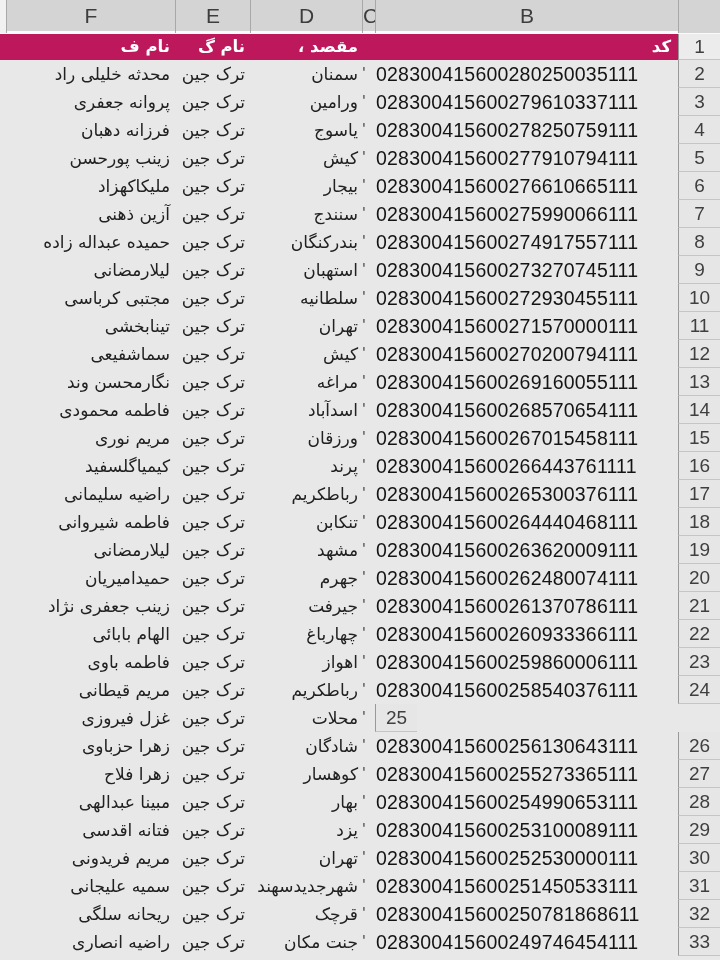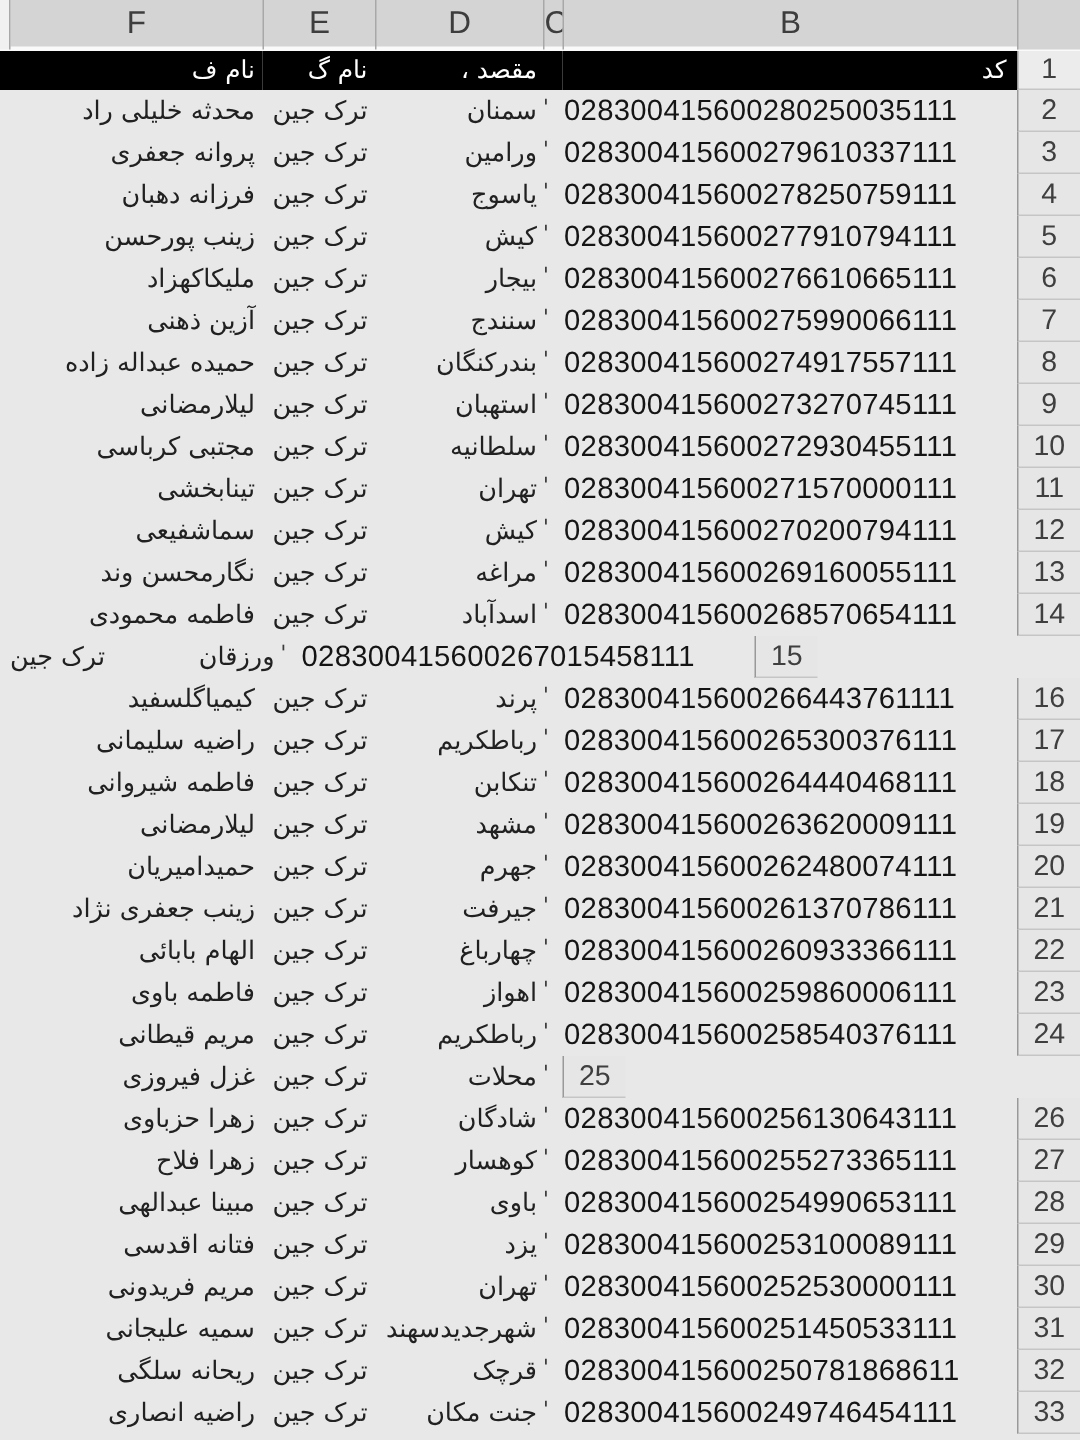--- a/index.html
+++ b/index.html
@@ -38,21 +38,21 @@
   .rn{
     width:42px;text-align:center;background:#e6e6e6;
     border-left:1px solid #999;border-bottom:1px solid #c5c5c5;
     box-sizing:border-box;color:#3f3f3f;font-size:19px;
     font-family:"Liberation Sans", sans-serif;
   }
 
   
   .header-row{height:26px;}
   .header-row .hcell{
-    background:#000000;color:#ffffff;font-weight:normal;
+    background:#be185d;color:#ffffff;font-weight:bold;
     font-size:16.5px;line-height:26px;height:26px;
   }
   .header-row .rn{line-height:25px;background:#ececec;}
 
   
   .data-row{height:28px;}
   .data-row .cell{height:28px;line-height:28px;}
   .fa-text{font-size:17px;color:#212121;}
   .mark{font-size:14px;color:#3c3c3c;line-height:1;display:block;margin-top:5px;}
   .code{
@@ -211,20 +211,21 @@
         <div class="cell cf fa-text" dir="rtl">فاطمه محمودی</div>
         <div class="cell ce fa-text" dir="rtl">ترک جین</div>
         <div class="cell cd fa-text" dir="rtl">اسدآباد</div>
         <div class="cell cc">
           <span class="mark">'</span>
         </div>
         <div class="cell cb code">028300415600268570654111</div>
         <div class="cell rn">14</div>
       </div>
       <div class="row data-row">
+        <div class="cell cf fa-text" dir="rtl">مریم نوری</div>
         <div class="cell ce fa-text" dir="rtl">ترک جین</div>
         <div class="cell cd fa-text" dir="rtl">ورزقان</div>
         <div class="cell cc">
           <span class="mark">'</span>
         </div>
         <div class="cell cb code">028300415600267015458111</div>
         <div class="cell rn">15</div>
       </div>
       <div class="row data-row">
         <div class="cell cf fa-text" dir="rtl">کیمیاگلسفید</div>
@@ -341,21 +342,21 @@
         <div class="cell cd fa-text" dir="rtl">کوهسار</div>
         <div class="cell cc">
           <span class="mark">'</span>
         </div>
         <div class="cell cb code">028300415600255273365111</div>
         <div class="cell rn">27</div>
       </div>
       <div class="row data-row">
         <div class="cell cf fa-text" dir="rtl">مبینا عبدالهی</div>
         <div class="cell ce fa-text" dir="rtl">ترک جین</div>
-        <div class="cell cd fa-text" dir="rtl">باوی</div>
+        <div class="cell cd fa-text" dir="rtl">بهار</div>
         <div class="cell cc">
           <span class="mark">'</span>
         </div>
         <div class="cell cb code">028300415600254990653111</div>
         <div class="cell rn">28</div>
       </div>
       <div class="row data-row">
         <div class="cell cf fa-text" dir="rtl">فتانه اقدسی</div>
         <div class="cell ce fa-text" dir="rtl">ترک جین</div>
         <div class="cell cd fa-text" dir="rtl">یزد</div>

